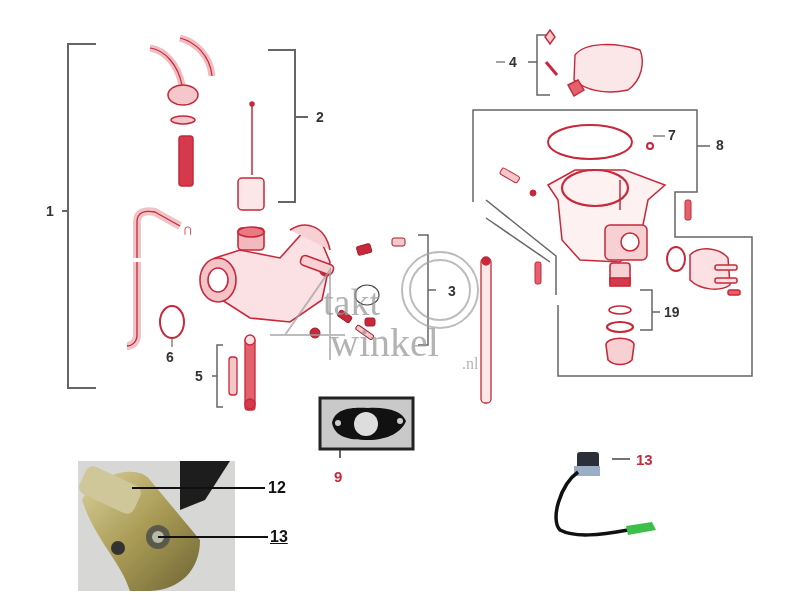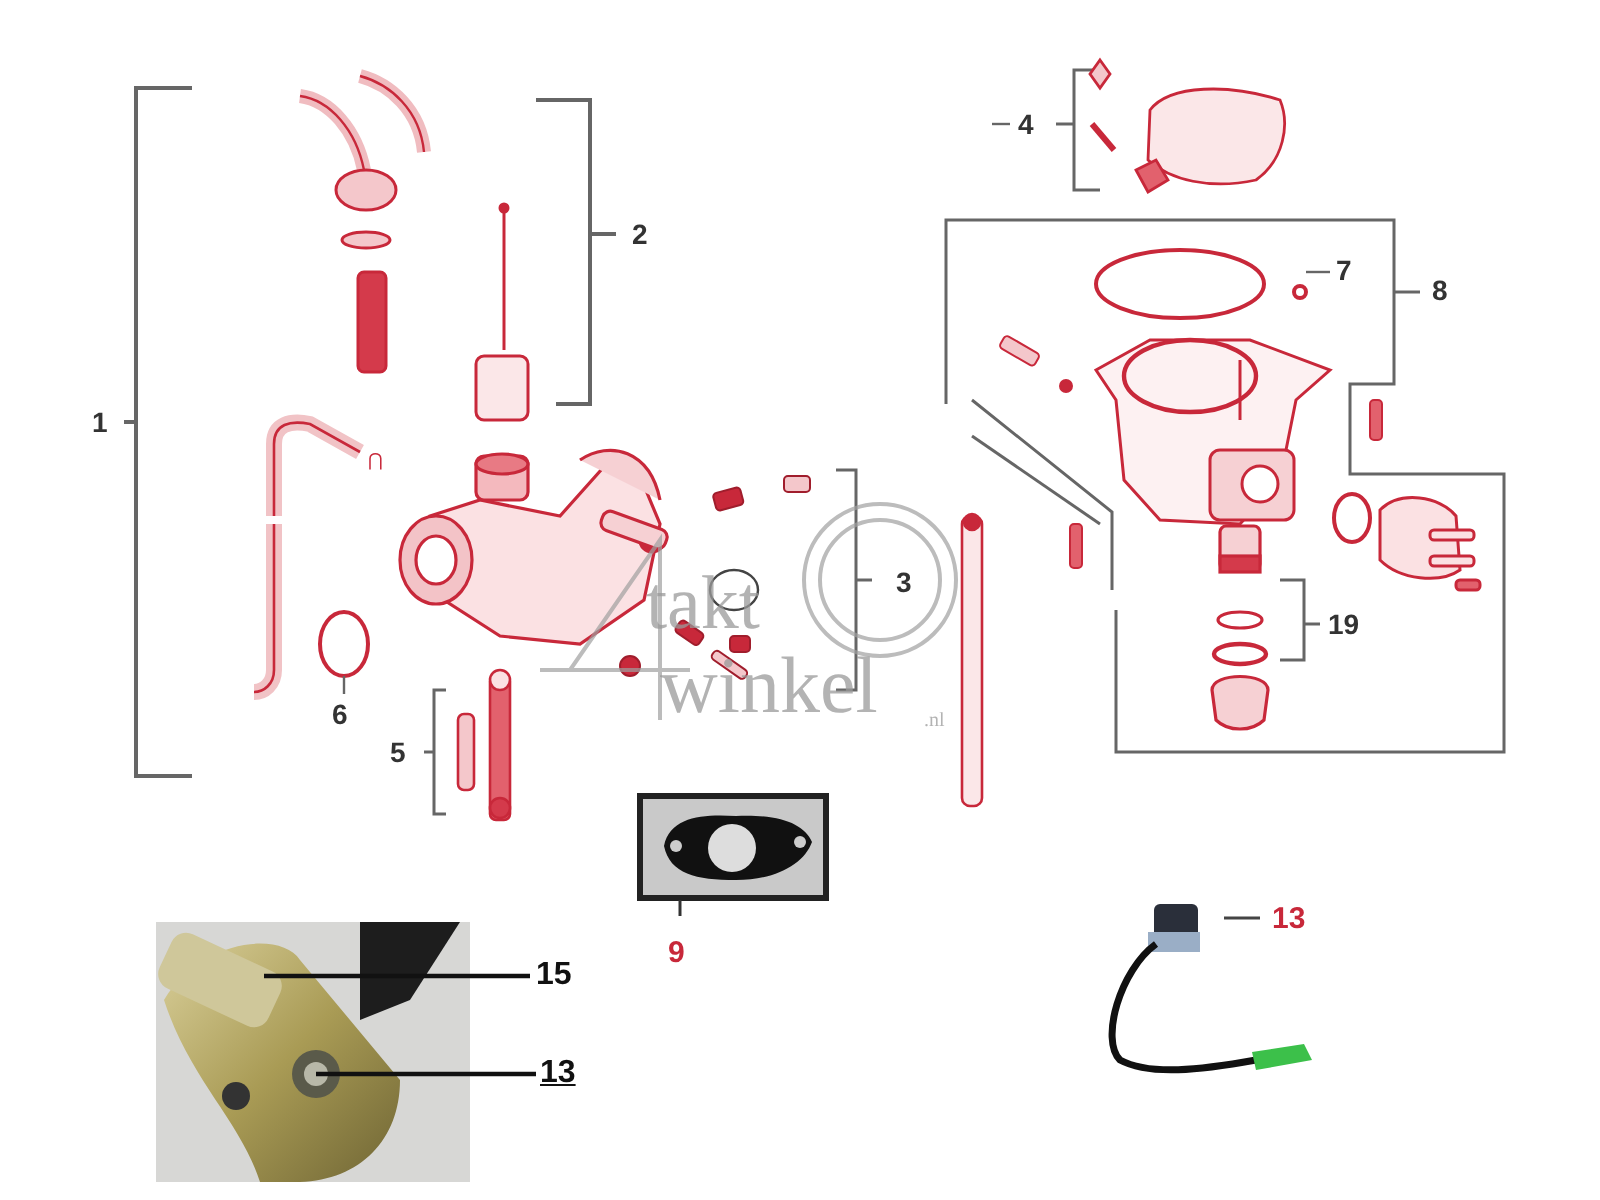--- a/index.html
+++ b/index.html
@@ -205,27 +205,27 @@
   <g stroke="#a0a0a0" stroke-width="2" fill="none" opacity="0.7">
     <circle cx="440" cy="290" r="38"></circle>
     <circle cx="440" cy="290" r="30"></circle>
     <path d="M285,335 L330,270 L330,360"></path>
     <line x1="270" y1="335" x2="345" y2="335"></line>
   </g>
 </svg>
 
 <div class="watermark" style="left:323px;top:283px;font-size:38px;">takt</div>
 <div class="watermark" style="left:330px;top:323px;font-size:40px;">winkel</div>
-<div class="watermark" style="left:462px;top:356px;font-size:10px;">.nl</div>
+<div class="watermark" style="left:462px;top:356px;font-size:16px;">.nl</div>
 
 <div class="callout dark" style="left:46px;top:204px;">1</div>
 <div class="callout dark" style="left:316px;top:110px;">2</div>
 <div class="callout dark" style="left:448px;top:284px;">3</div>
 <div class="callout dark" style="left:509px;top:55px;">4</div>
 <div class="callout dark" style="left:195px;top:369px;">5</div>
 <div class="callout dark" style="left:166px;top:350px;">6</div>
 <div class="callout dark" style="left:668px;top:128px;">7</div>
 <div class="callout dark" style="left:716px;top:138px;">8</div>
 <div class="callout red" style="left:334px;top:469px;">9</div>
 <div class="callout dark" style="left:664px;top:305px;">19</div>
 <div class="callout" style="left:636px;top:452px;">13</div>
-<div class="callout black" style="left:268px;top:480px;">15</div>
+<div class="callout black" style="left:268px;top:480px;">12</div>
 <div class="callout black" style="left:270px;top:529px;text-decoration:underline;">13</div>
 
 </body></html>

